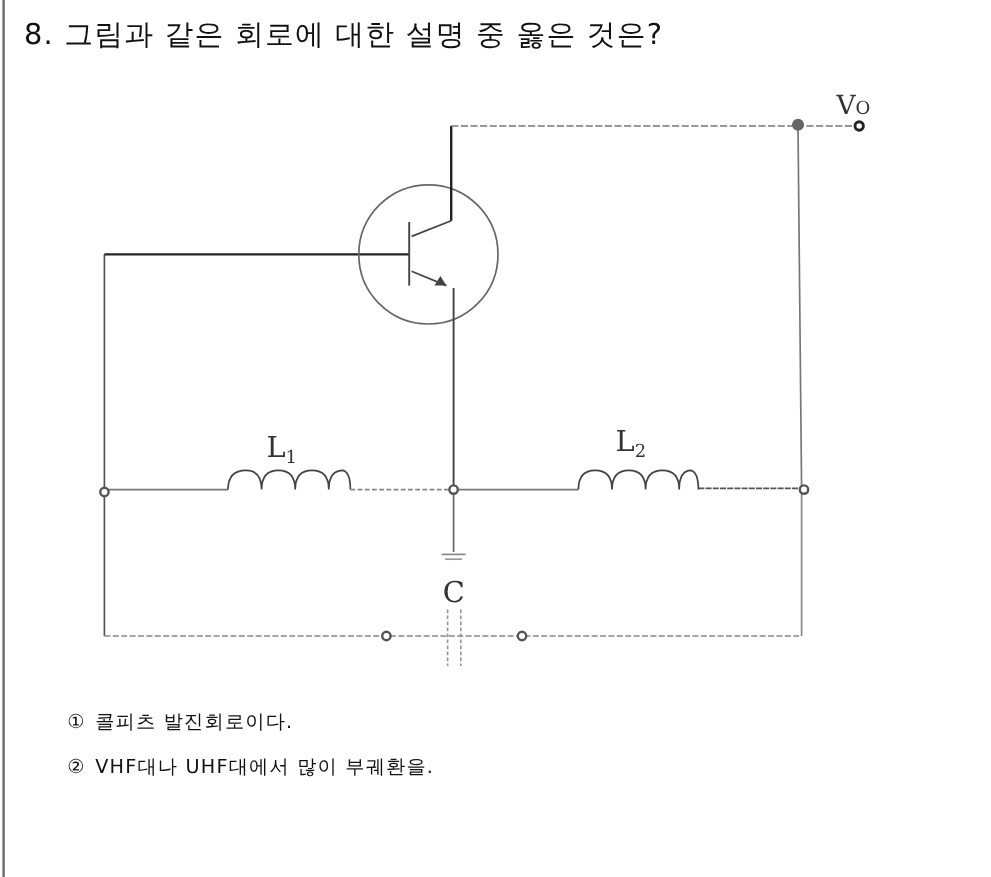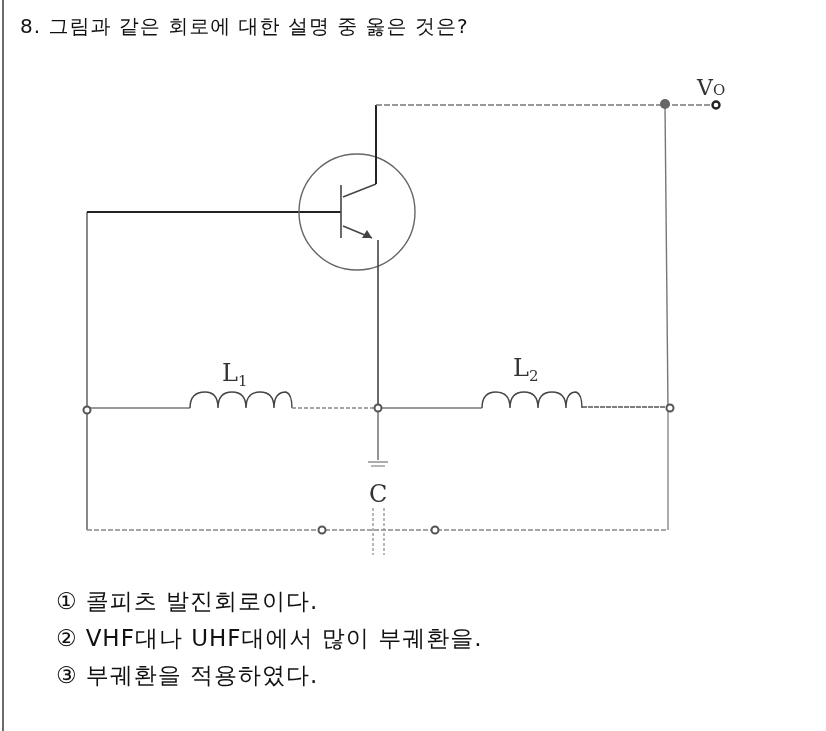--- a/index.html
+++ b/index.html
@@ -1,22 +1,22 @@
 <!DOCTYPE html>
 <html><head>
 <meta charset="utf-8">
 <style>
   html, body { margin: 0; padding: 0; background: #ffffff; }
   body { width: 826px; height: 731px; position: relative; overflow: hidden;
          font-family: "DejaVu Sans", "Liberation Sans", sans-serif; color: #111; }
   .left-border { position: absolute; left: 2px; top: 0; width: 2px; height: 731px; background: #6a6a6a; }
-  .question { position: absolute; left: 20px; top: 13px; font-size: 20px; letter-spacing: 1px; white-space: nowrap; }
+  .question { position: absolute; left: 20px; top: 13px; font-size: 24px; letter-spacing: 1px; white-space: nowrap; }
   .diagram { position: absolute; left: 0; top: 0; }
   .options { position: absolute; left: 56px; top: 583px; margin: 0; padding: 0; list-style: none; }
-  .option { font-size: 23px; height: 37px; line-height: 37px; letter-spacing: 1px; white-space: nowrap; }
+  .option { font-size: 16px; height: 37px; line-height: 37px; letter-spacing: 1px; white-space: nowrap; }
   .option .num { margin-right: 8px; }
   svg text { font-family: "DejaVu Serif", "Liberation Serif", serif; fill: #333; }
 </style>
 </head>
 <body>
 
 <div class="left-border"></div>
 
 <div class="question">
   <span>8.</span>
@@ -75,14 +75,13 @@
 
   <text x="697" y="95" font-size="22"><tspan>V</tspan><tspan font-size="15" dy="0">O</tspan></text>
   <text x="222" y="381" font-size="24"><tspan>L</tspan><tspan font-size="15" dy="5">1</tspan></text>
   <text x="513" y="376" font-size="24"><tspan>L</tspan><tspan font-size="15" dy="5">2</tspan></text>
   <text x="369" y="502" font-size="24">C</text>
 </svg>
 
 <ul class="options">
   <li class="option"><span class="num">①</span><span>콜피츠 발진회로이다.</span></li>
   <li class="option"><span class="num">②</span><span>VHF대나 UHF대에서 많이 부궤환을.</span></li>
-  <li class="option"><span class="num">③</span><span>부궤환을 적용하였다.</span></li>
 </ul>
 
 </body></html>

